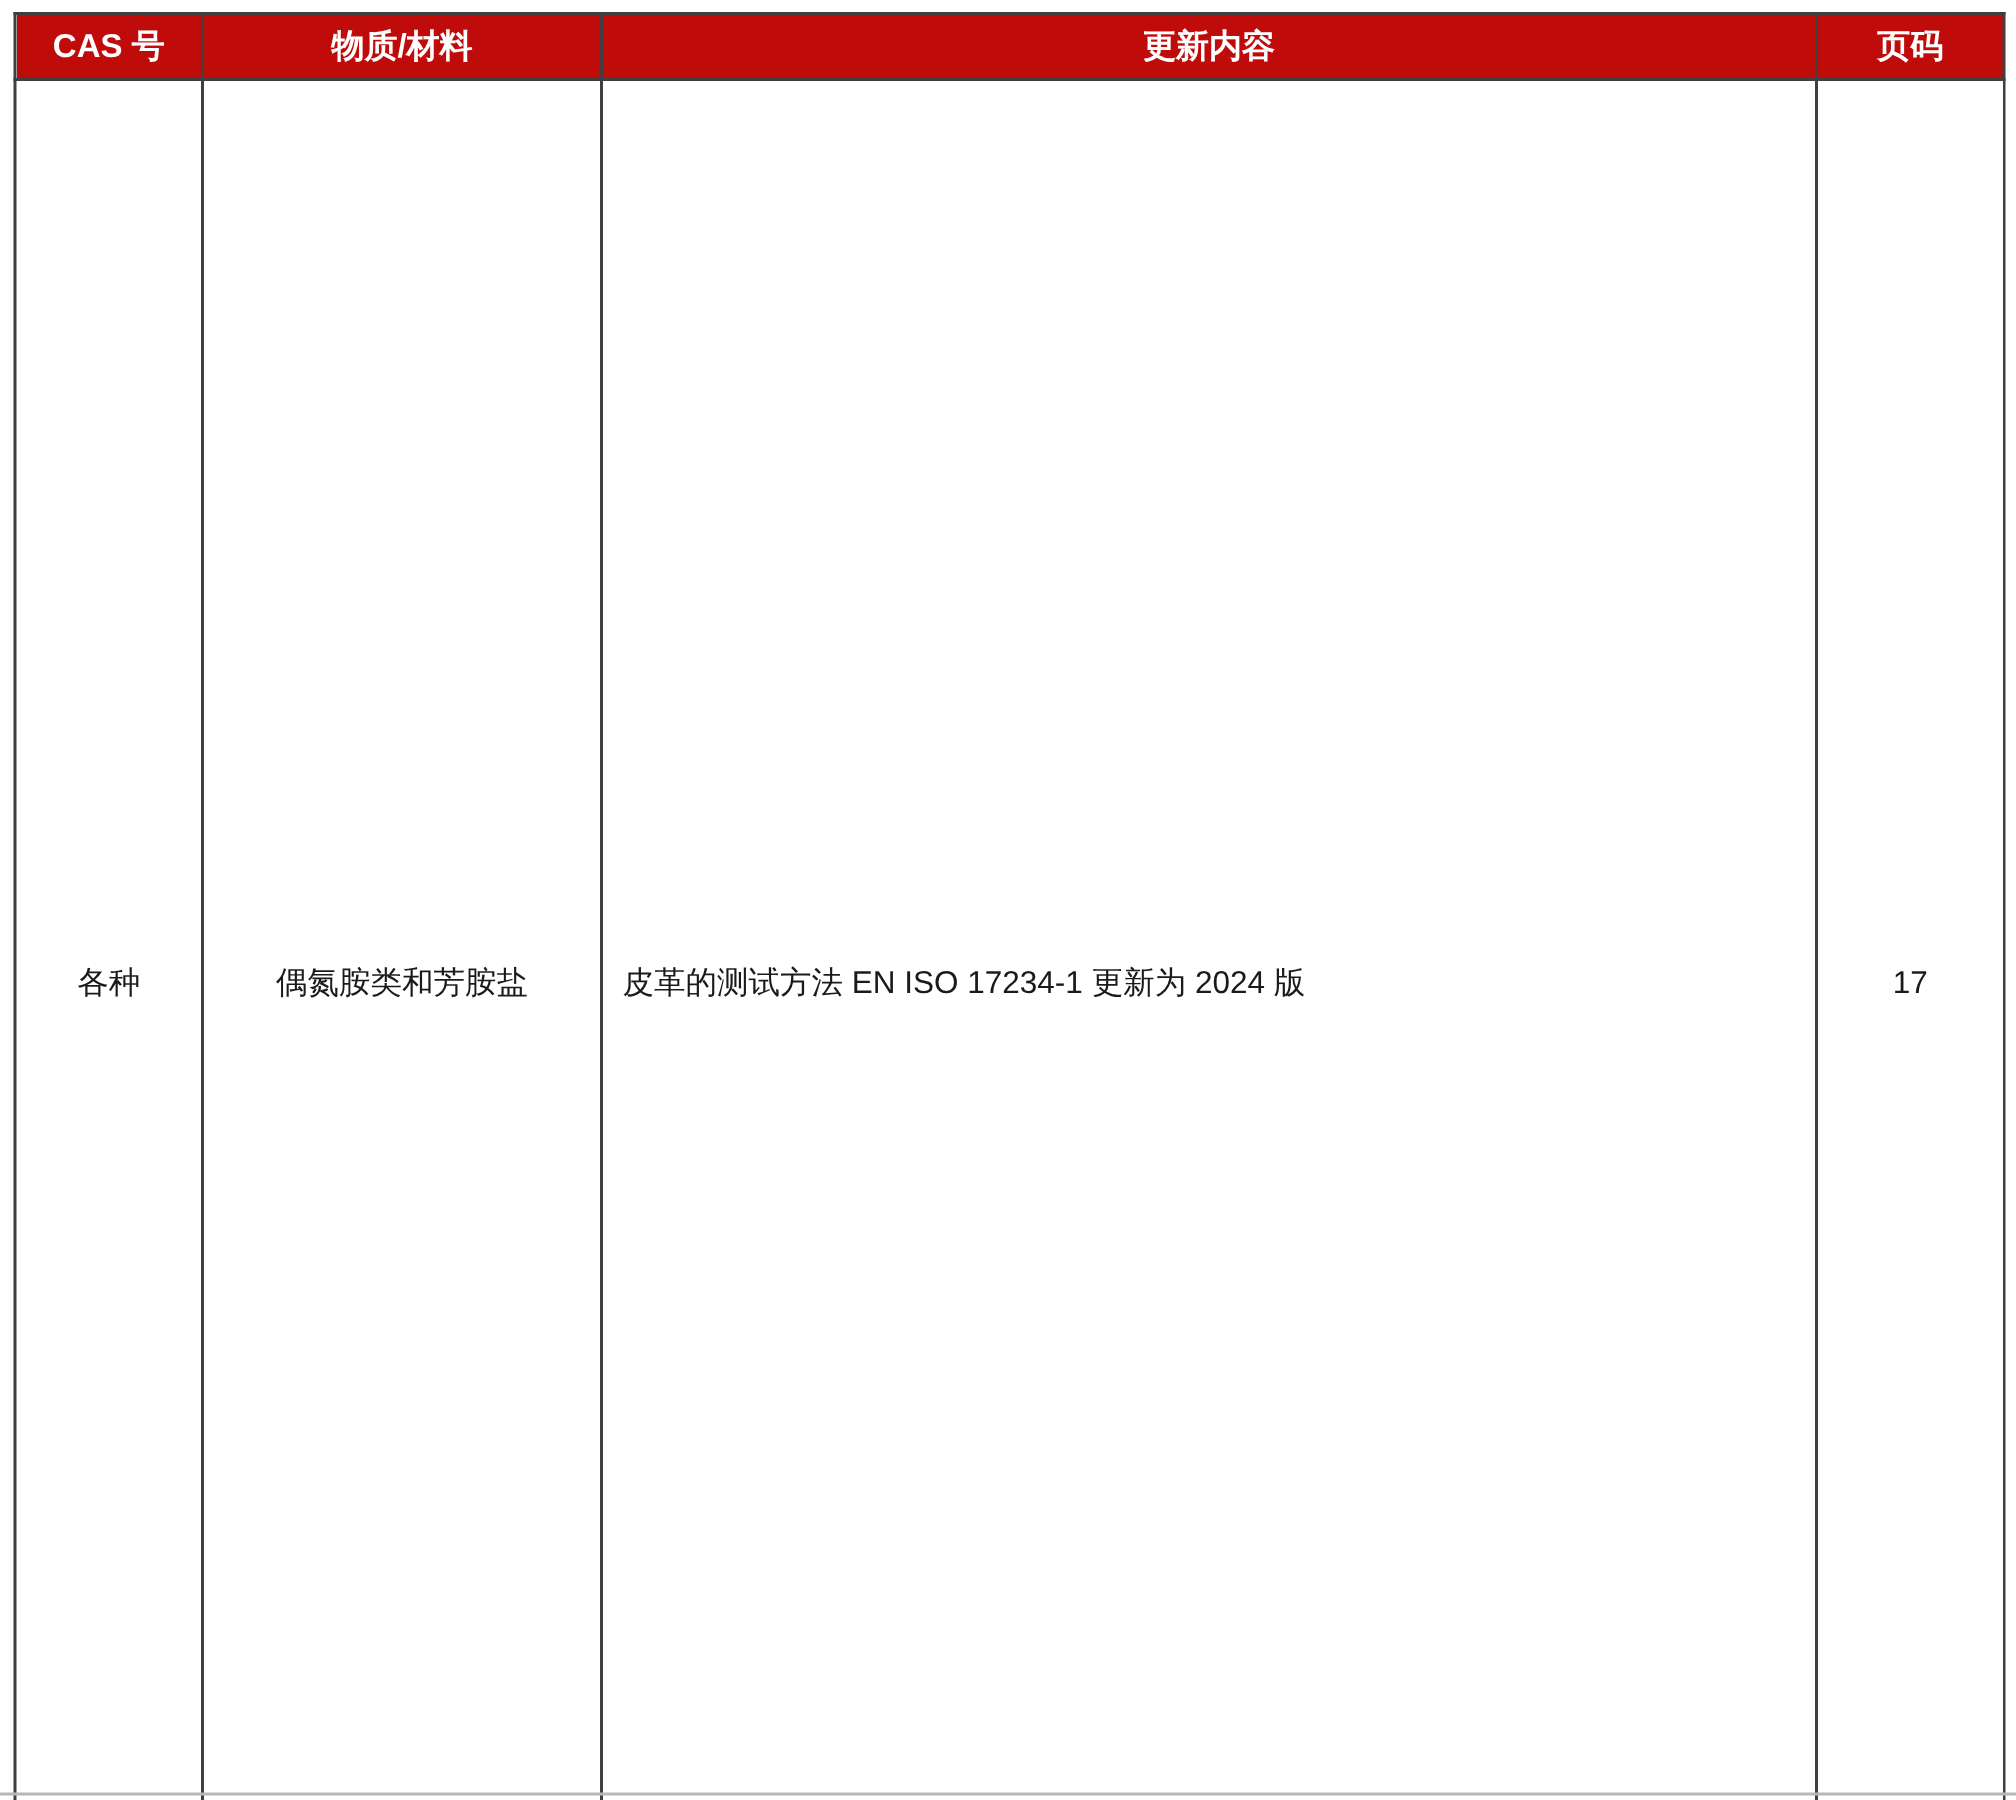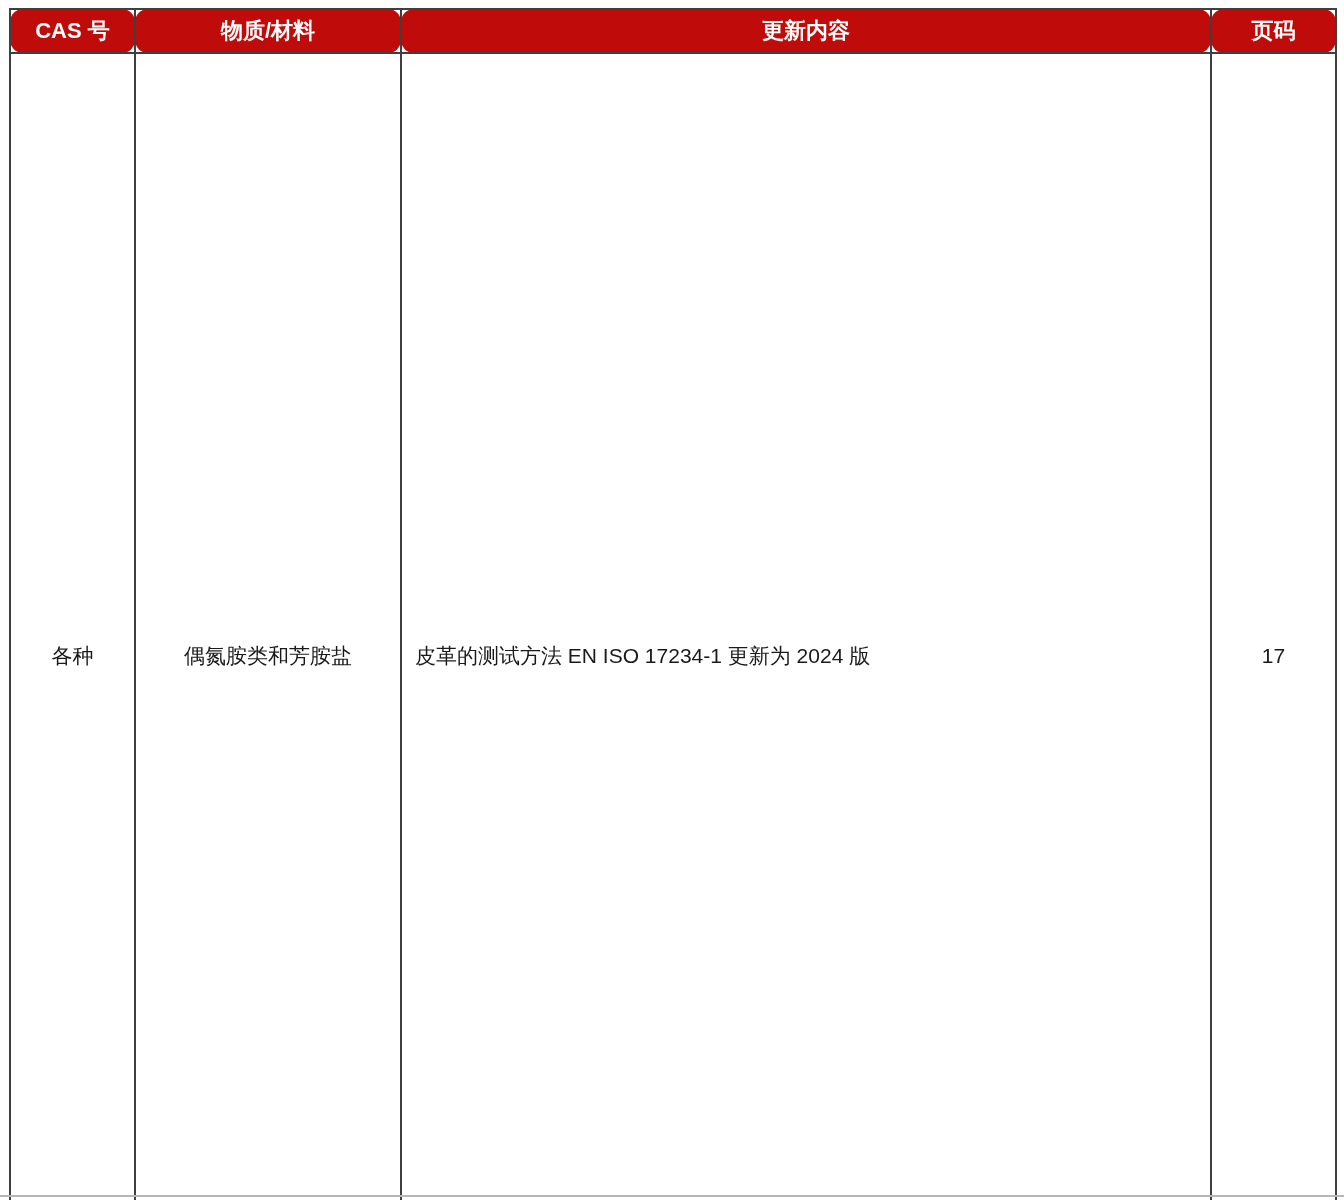--- a/index.html
+++ b/index.html
@@ -37,21 +37,20 @@
   }
   thead th {
     background: #c00b0b;
     color: #ffffff;
     font-weight: bold;
     font-size: 22px;
     line-height: 26px;
     height: 42px;
     text-align: center;
     padding: 0 4px;
-    border-radius: 13px;
   }
   td.cas, td.material, td.page {
     text-align: center;
     padding: 2px 6px;
   }
   td.content {
     text-align: left;
     padding: 2px 10px 2px 13px;
   }
   .bottom-rule {

